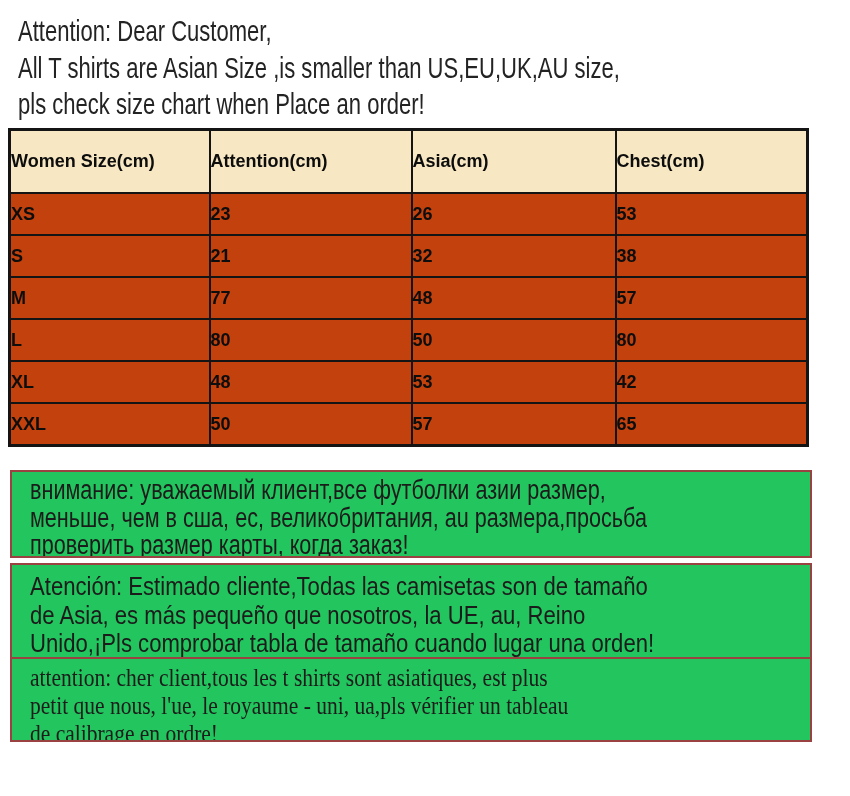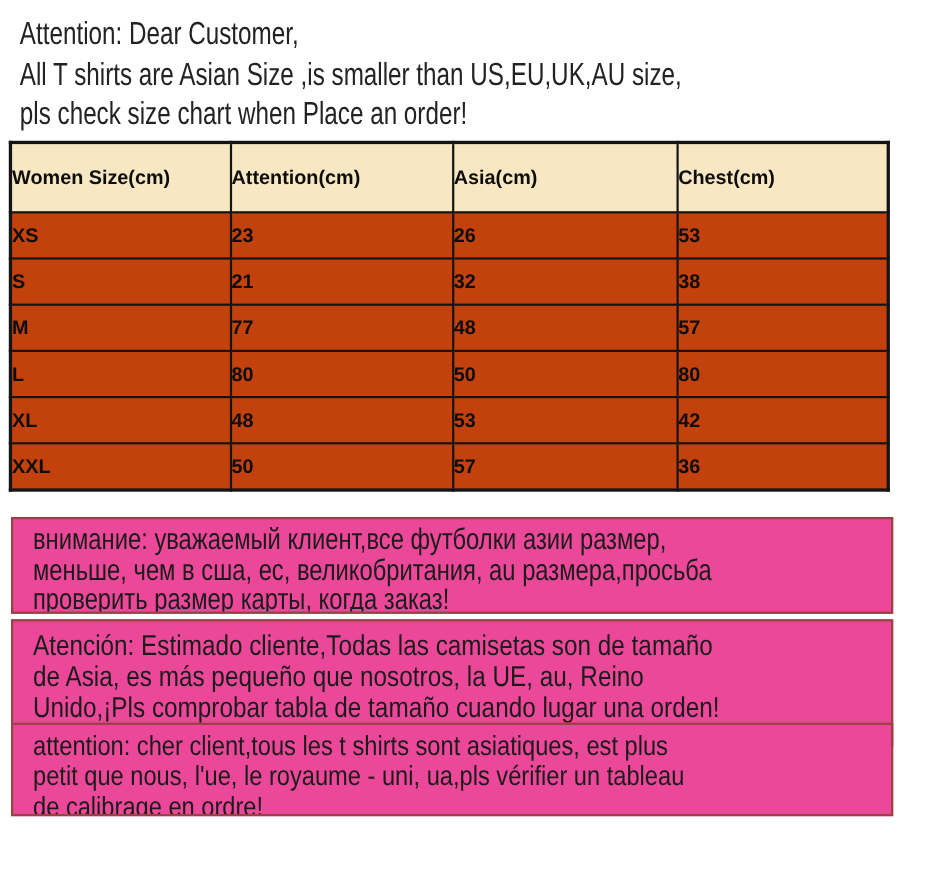--- a/index.html
+++ b/index.html
@@ -40,30 +40,30 @@
     height:61px;
     font-size:18px;
   }
   table.size-table tbody td { height:40px; background:#c2410c; }
 
   
   .notice {
     position:absolute; left:10px; width:802px;
     box-sizing:border-box;
     border:2px solid var(--notice-border,#9a4141);
-    background:#ec4899;
+    background:#22c55e;
     padding:5px 8px 0 18px;
     overflow:hidden;
   }
   .notice .lines { transform-origin:0 0; white-space:nowrap; color:#1b1b1b; }
   .notice-ru { top:470px; height:88px; }
   .notice-ru .lines { font-size:27px; line-height:27.5px; transform:scaleX(0.80); }
   .notice-es { top:563px; height:116px; }
   .notice-es .lines { font-size:26px; line-height:28.5px; transform:scaleX(0.85); padding-top:2px; }
-  .notice-fr { top:657px; height:85px; }
+  .notice-fr { top:657px; height:85px;font-family:Liberation Serif, serif; }
   .notice-fr .lines { font-size:25px; line-height:28px; transform:scaleX(0.86); }
 </style>
 </head>
 <body style="--header-bg: #f7e8c3; --table-border: #141414; --notice-border: #9a4141; --text: #1c1c1c;">
 
 <div class="page">
 
   <div class="header">
     <div>Attention: Dear Customer,</div>
     <div>All T shirts are  Asian Size ,is smaller than US,EU,UK,AU size,</div>
@@ -113,21 +113,21 @@
       <tr>
         <td>XL</td>
         <td>48</td>
         <td>53</td>
         <td>42</td>
       </tr>
       <tr>
         <td>XXL</td>
         <td>50</td>
         <td>57</td>
-        <td>36</td>
+        <td>65</td>
       </tr>
     </tbody>
   </table>
 
   <div class="notice notice-ru">
     <div class="lines">
       <div>внимание: уважаемый клиент,все футболки азии размер,</div>
       <div>меньше, чем в сша, ес, великобритания, au размера,просьба</div>
       <div>проверить размер карты, когда заказ!</div>
     </div>

